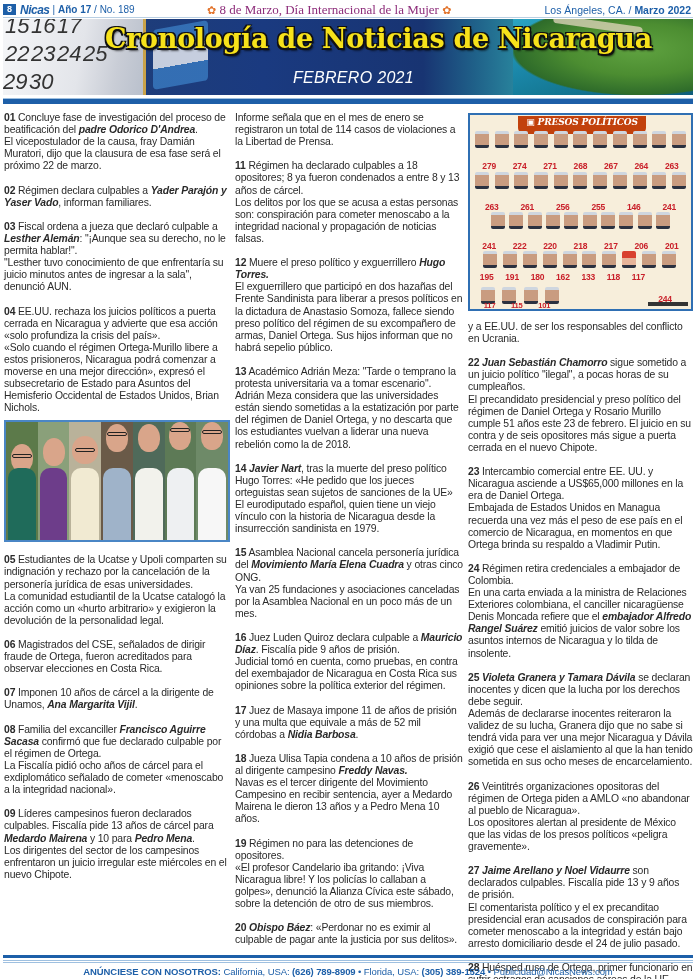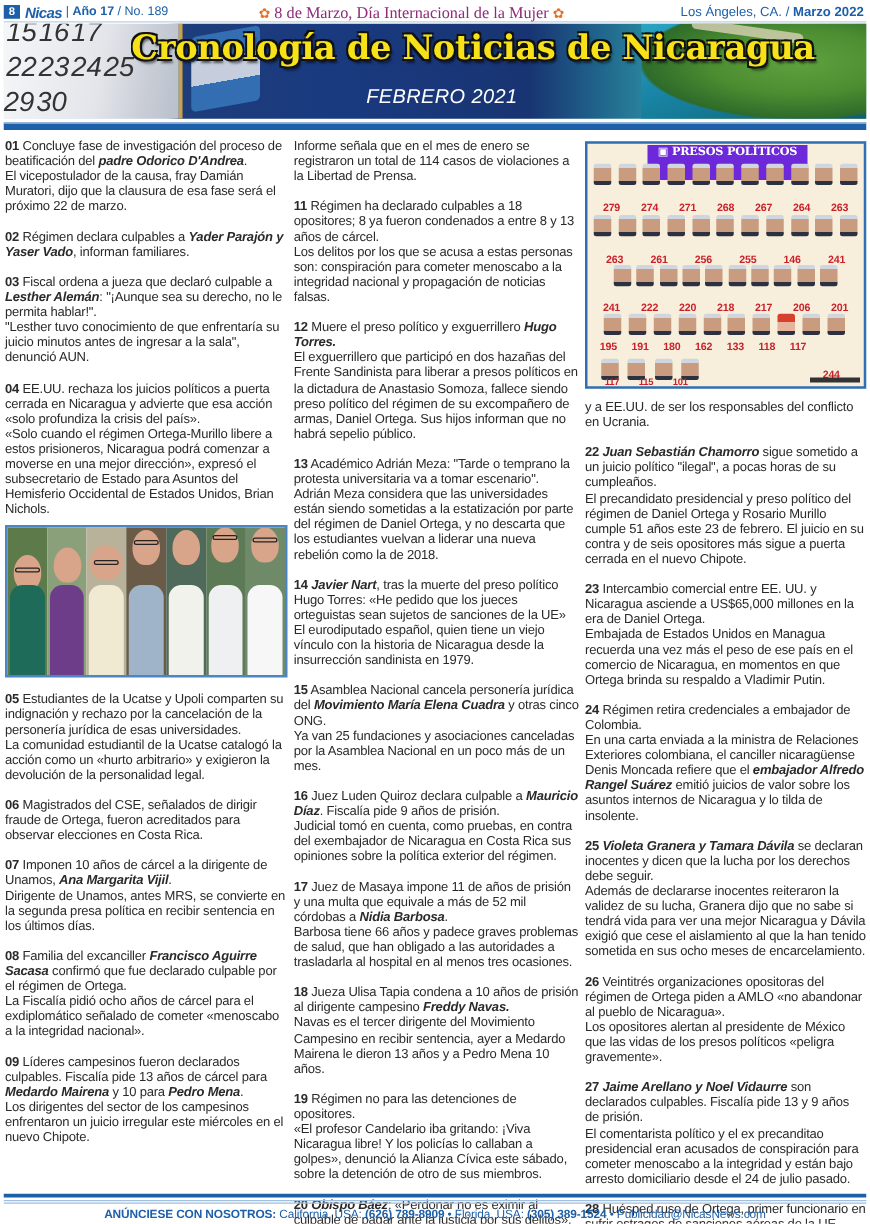--- a/index.html
+++ b/index.html
@@ -47,21 +47,21 @@
 
   
   .photo { width: 226px; height: 122px; border: 2px solid #4a86c5; display: flex; margin: 2px 0 12px 0; }
   .face { flex: 1; position: relative; overflow: hidden; }
   .face .head { position: absolute; left: 50%; top: 10px; width: 22px; height: 28px; margin-left: -11px; border-radius: 50% 50% 45% 45%; background: #d9a58a; }
   .face .body { position: absolute; left: 2px; right: 2px; bottom: 0; height: 72px; border-radius: 10px 10px 0 0; }
   .face .glasses { position: absolute; left: 50%; top: 20px; width: 20px; height: 4px; margin-left: -10px; border: 1.5px solid #222; border-radius: 2px; }
 
   
   .presos { width: 225px; height: 198px; border: 2px solid #2f6fb3; background: #f7eedb; position: relative; margin-bottom: 10px; }
-  .presos .ptitle { position: absolute; left: 48px; top: 1px; width: 128px; height: 28px; background: #6d28d9; color: #fff; font-family: "DejaVu Serif", serif; font-weight: bold; font-size: 9px; text-align: center; line-height: 12px; border-radius: 0 0 6px 6px; }
+  .presos .ptitle { position: absolute; left: 48px; top: 1px; width: 128px; height: 18px; background: #c2410c; color: #fff; font-family: "DejaVu Serif", serif; font-weight: bold; font-size: 9px; text-align: center; line-height: 12px; border-radius: 0 0 6px 6px; font-style: italic; }
   .presos .row { position: absolute; left: 4px; right: 4px; display: flex; justify-content: space-between; }
   .presos .p { width: 16px; text-align: center; }
   .presos .p .ph { width: 14px; height: 17px; margin: 0 auto; background: linear-gradient(180deg, #cfd6df 0 20%, #c99c80 20% 80%, #2b3140 80%); border-radius: 2px; }
   .presos .days { position: absolute; left: 4px; right: 4px; display: flex; justify-content: space-around; color: #c9202a; font-weight: bold; font-size: 8.5px; }
   .presos .credit { position: absolute; right: 3px; bottom: 3px; width: 40px; height: 4px; background: #333; }
 
   
   .rule-bot { position: absolute; left: 3px; right: 3px; top: 955px; height: 8px; border-top: 3px solid #1d5fa8; border-bottom: 1px solid #9fc0e0; }
   .rule-bot::after { content: ""; position: absolute; left: 0; right: 0; top: 2px; height: 1px; background: #9fc0e0; }
   .footer { position: absolute; left: 0; right: 0; top: 966px; text-align: center; font-size: 9.5px; color: #1d5fa8; letter-spacing: -0.1px; }
@@ -138,35 +138,35 @@
       </div>
     <div class="face" style="background:#6e8a68">
         <div class="head" style="top:0"></div>
         <div class="glasses" style="top:8px"></div>
         <div class="body" style="background:#f7f7f7"></div>
       </div>
   </div>
 
   <div class="item"><span class="n">05</span><span> Estudiantes de la Ucatse y Upoli comparten su indignación y rechazo por la cancelación de la personería jurídica de esas universidades.</span><br><span>La comunidad estudiantil de la Ucatse catalogó la acción como un «hurto arbitrario» y exigieron la devolución de la personalidad legal.</span></div>
   <div class="item"><span class="n">06</span><span> Magistrados del CSE, señalados de dirigir fraude de Ortega, fueron acreditados para observar elecciones en Costa Rica.</span><br></div>
-  <div class="item"><span class="n">07</span><span> Imponen 10 años de cárcel a la dirigente de Unamos, </span><span class="hl">Ana Margarita Vijil</span><span>.</span><br><span>Dirigente de Unamos, antes MRS, se convierte en la segunda presa política en recibir sentencia en los últimos días.</span></div>
+  <div class="item"><span class="n">07</span><span> Imponen 10 años de cárcel a la dirigente de Unamos, </span><span class="hl">Ana Margarita Vijil</span><span>.</span><br></div>
   <div class="item"><span class="n">08</span><span> Familia del excanciller </span><span class="hl">Francisco Aguirre Sacasa</span><span> confirmó que fue declarado culpable por el régimen de Ortega.</span><br><span>La Fiscalía pidió ocho años de cárcel para el exdiplomático señalado de cometer «menoscabo a la integridad nacional».</span></div>
   <div class="item"><span class="n">09</span><span> Líderes campesinos fueron declarados culpables. Fiscalía pide 13 años de cárcel para </span><span class="hl">Medardo Mairena</span><span> y 10 para </span><span class="hl">Pedro Mena</span><span>.</span><br><span>Los dirigentes del sector de los campesinos enfrentaron un juicio irregular este miércoles en el nuevo Chipote.</span></div>
 
 </div>
 
 <div class="col col2">
   <div class="item"><span>Informe señala que en el mes de enero se registraron un total de 114 casos de violaciones a la Libertad de Prensa.</span></div>
   <div class="item"><span class="n">11</span><span> Régimen ha declarado culpables a 18 opositores; 8 ya fueron condenados a entre 8 y 13 años de cárcel.</span><br><span>Los delitos por los que se acusa a estas personas son: conspiración para cometer menoscabo a la integridad nacional y propagación de noticias falsas.</span></div>
   <div class="item"><span class="n">12</span><span> Muere el preso político y exguerrillero </span><span class="hl">Hugo Torres.</span><br><span>El exguerrillero que participó en dos hazañas del Frente Sandinista para liberar a presos políticos en la dictadura de Anastasio Somoza, fallece siendo preso político del régimen de su excompañero de armas, Daniel Ortega. Sus hijos informan que no habrá sepelio público.</span></div>
   <div class="item"><span class="n">13</span><span> Académico Adrián Meza: "Tarde o temprano la protesta universitaria va a tomar escenario".</span><br><span>Adrián Meza considera que las universidades están siendo sometidas a la estatización por parte del régimen de Daniel Ortega, y no descarta que los estudiantes vuelvan a liderar una nueva rebelión como la de 2018.</span></div>
   <div class="item"><span class="n">14</span><span> </span><span class="hl">Javier Nart</span><span>, tras la muerte del preso político Hugo Torres: «He pedido que los jueces orteguistas sean sujetos de sanciones de la UE»</span><br><span>El eurodiputado español, quien tiene un viejo vínculo con la historia de Nicaragua desde la insurrección sandinista en 1979.</span></div>
   <div class="item"><span class="n">15</span><span> Asamblea Nacional cancela personería jurídica del </span><span class="hl">Movimiento María Elena Cuadra</span><span> y otras cinco ONG.</span><br><span>Ya van 25 fundaciones y asociaciones canceladas por la Asamblea Nacional en un poco más de un mes.</span></div>
   <div class="item"><span class="n">16</span><span> Juez Luden Quiroz declara culpable a </span><span class="hl">Mauricio Díaz</span><span>. Fiscalía pide 9 años de prisión.</span><br><span>Judicial tomó en cuenta, como pruebas, en contra del exembajador de Nicaragua en Costa Rica sus opiniones sobre la política exterior del régimen.</span></div>
-  <div class="item"><span class="n">17</span><span> Juez de Masaya impone 11 de años de prisión y una multa que equivale a más de 52 mil córdobas a </span><span class="hl">Nidia Barbosa</span><span>.</span><br><span>Barbosa tiene 66 años y padece graves problemas de salud, que han obligado a las autoridades a trasladarla al hospital en al menos tres ocasiones.</span></div>
+  <div class="item"><span class="n">17</span><span> Juez de Masaya impone 11 de años de prisión y una multa que equivale a más de 52 mil córdobas a </span><span class="hl">Nidia Barbosa</span><span>.</span><br></div>
   <div class="item"><span class="n">18</span><span> Jueza Ulisa Tapia condena a 10 años de prisión al dirigente campesino </span><span class="hl">Freddy Navas.</span><br><span>Navas es el tercer dirigente del Movimiento Campesino en recibir sentencia, ayer a Medardo Mairena le dieron 13 años y a Pedro Mena 10 años.</span></div>
   <div class="item"><span class="n">19</span><span> Régimen no para las detenciones de opositores.</span><br><span>«El profesor Candelario iba gritando: ¡Viva Nicaragua libre! Y los policías lo callaban a golpes», denunció la Alianza Cívica este sábado, sobre la detención de otro de sus miembros.</span></div>
   <div class="item"><span class="n">20</span><span> </span><span class="hl">Obispo Báez</span><span>: «Perdonar no es eximir al culpable de pagar ante la justicia por sus delitos».</span><br></div>
 
 </div>
 
 <div class="col col3">
   <div class="presos">
     <div class="ptitle">▣ <span>PRESOS POLÍTICOS</span></div>
     <div class="row" style="top:16px">

